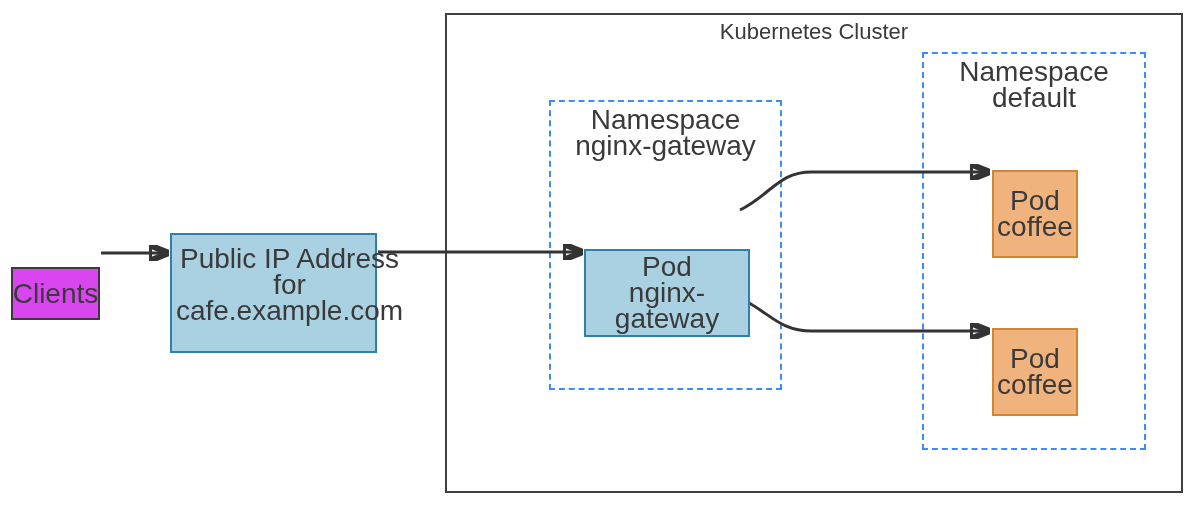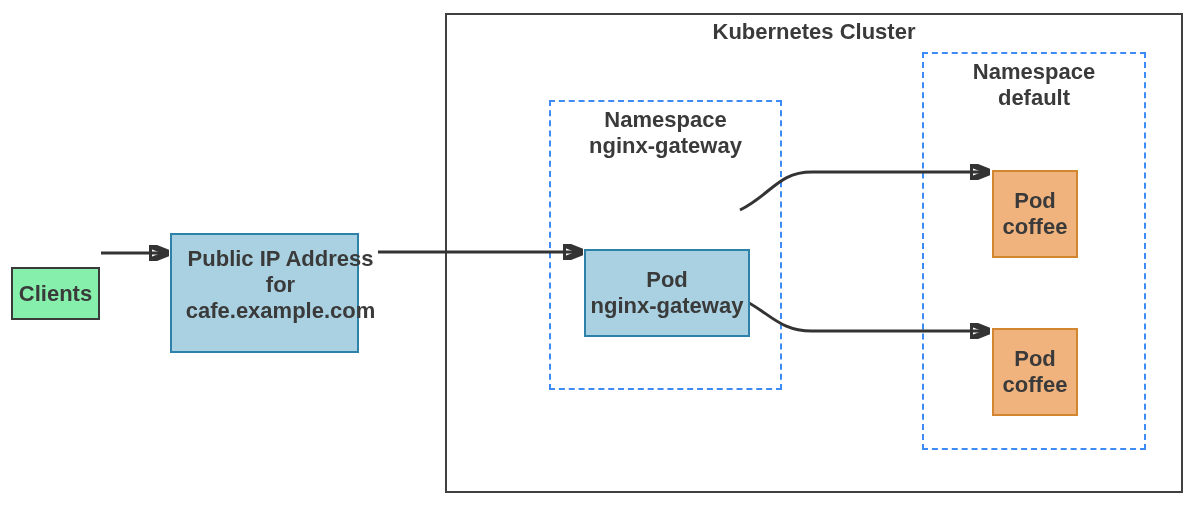--- a/index.html
+++ b/index.html
@@ -7,50 +7,49 @@
   body {
     font-family: "Liberation Sans", "DejaVu Sans", sans-serif;
     color: #3a3a3a;
   }
   .canvas {
     position: relative;
     width: 1188px;
     height: 507px;
     background: #ffffff;
     overflow: hidden;
-    font-weight: bold;
   }
   .label {
     white-space: pre-line;
     text-align: center;
-    font-size: 22px;
+    font-size: 28px;
     line-height: 26px;
     color: #3a3a3a;
   }
   .node {
     position: absolute;
     display: flex;
     align-items: center;
     justify-content: center;
     margin-top: 40px;
   }
   
   .clients-box {
     left: 11px; top: 227px; width: 89px; height: 53px;
-    background: #86efac;
+    background: #d946ef;
     border: 2px solid #3a3a3a;
     align-items: center;
   }
   
   .blue-box {
     background: #a9d1e1;
     border: 2px solid #2e81a8;
   }
   .public-ip-box {
-    left: 170px; top: 193px; width: 189px; height: 120px;
+    left: 170px; top: 193px; width: 207px; height: 120px;
     align-items: flex-start;
     padding-left: 32px;
   }
   .public-ip-box .label { padding-top: 11px; }
   .pod-nginx-box {
     left: 584px; top: 209px; width: 166px; height: 88px;
   }
   
   .orange-box {
     background: #f0b37e;

